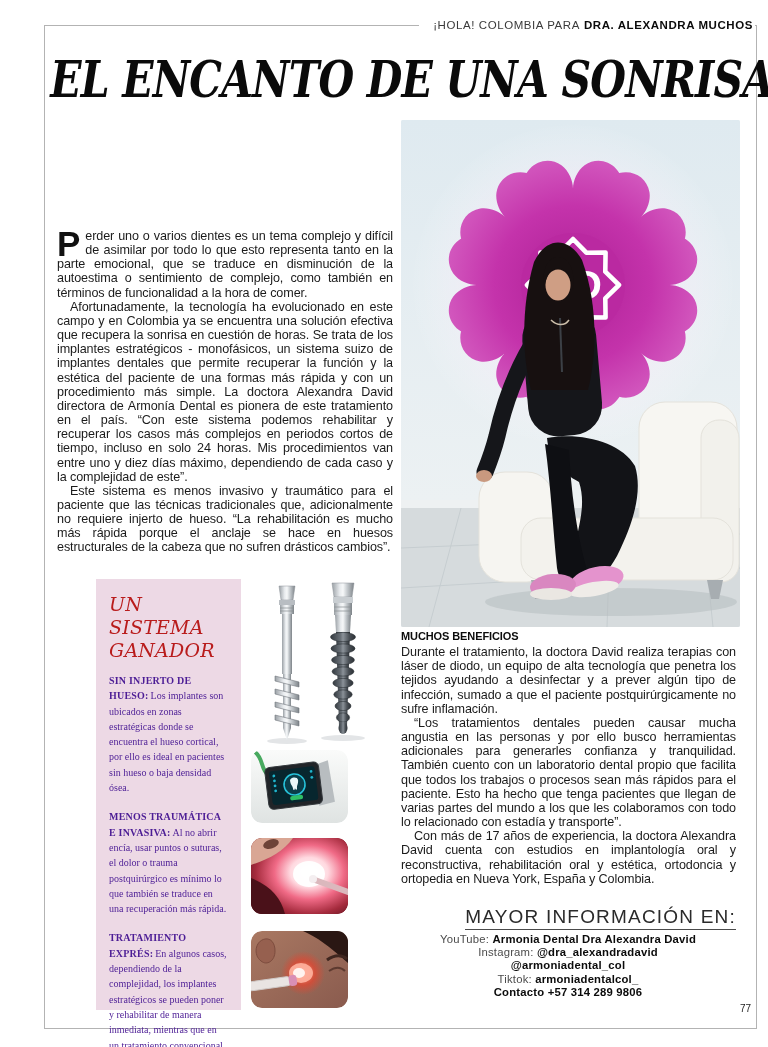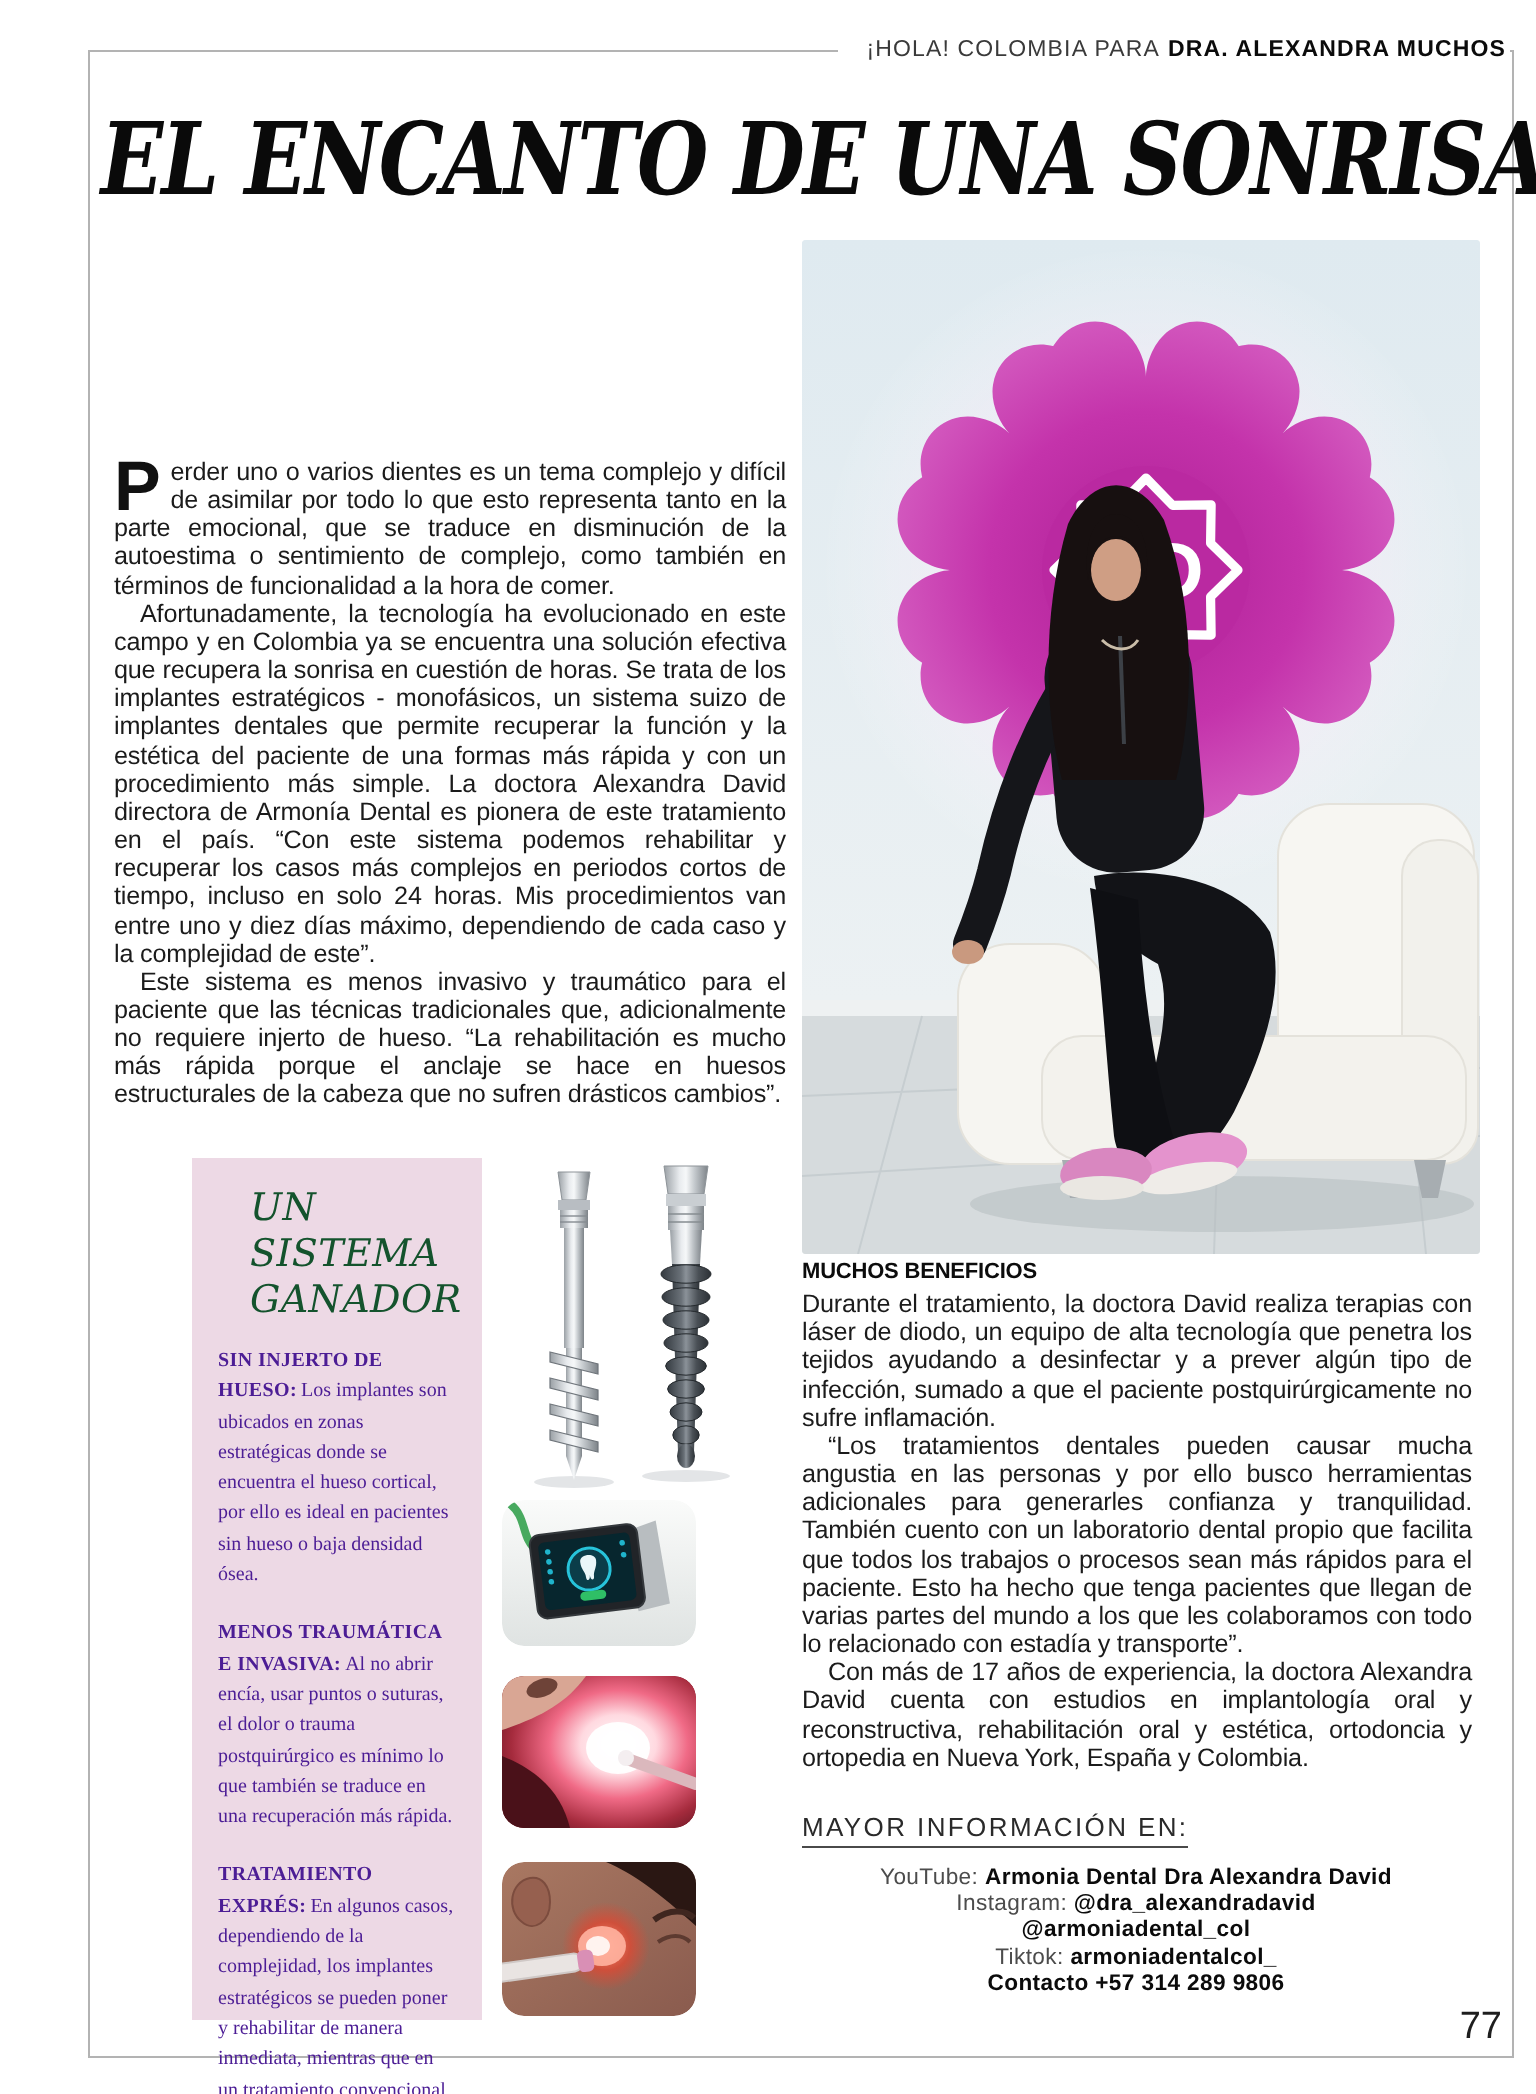--- a/index.html
+++ b/index.html
@@ -23,45 +23,45 @@
   .body-col{position:absolute;left:57px;top:229px;width:336px;font-size:12.6px;line-height:14.15px;
     color:#1b1b1b;text-align:justify;letter-spacing:-.1px;}
   .body-col p{margin:0;}
   .indent{text-indent:13px;}
   .dropcap{float:left;font-size:35px;line-height:27px;padding:1px 5px 0 0;font-weight:bold;color:#111;}
 
   .photo{position:absolute;left:401px;top:120px;width:339px;height:507px;overflow:hidden;border-radius:2px;background:#e6eef2;}
 
   .pinkbox{position:absolute;left:96px;top:579px;width:145px;height:431px;background:var(--pink-box,#edd9e5);
     box-sizing:border-box;padding:14px 12px 10px 13px;}
-  .side-title{margin:0 0 11px 16px;font-family:"DejaVu Serif","Liberation Serif",serif;font-style:italic;
-    font-weight:normal;font-size:19px;line-height:23px;color:#14532d;letter-spacing:.2px;}
+  .side-title{margin:0 0 11px 0;font-family:"DejaVu Serif","Liberation Serif",serif;font-style:italic;
+    font-weight:normal;font-size:19px;line-height:23px;color:#b91c1c;letter-spacing:.2px;}
   .side-item{font-family:"Liberation Serif",serif;font-size:10px;line-height:15.3px;color:#4c1d95;margin-bottom:14px;}
   .side-head{font-weight:bold;letter-spacing:.2px;margin-right:2px;}
 
   .img{position:absolute;overflow:hidden;border-radius:11px;}
   #implants{left:255px;top:580px;width:130px;height:166px;border-radius:0;background:#fff;}
   #device{left:251px;top:750px;width:97px;height:73px;}
   #mouth{left:251px;top:838px;width:97px;height:76px;}
   #cheek{left:251px;top:931px;width:97px;height:77px;}
 
   .benefits{position:absolute;left:401px;top:629px;width:335px;font-size:12.6px;line-height:14.15px;
     color:#1b1b1b;text-align:justify;letter-spacing:-.1px;}
   .benefits h3{margin:0 0 2px 0;font-size:11px;letter-spacing:-.1px;color:#0c0c0c;}
   .benefits p{margin:0;}
 
-  .info-head{position:absolute;left:401px;top:906px;width:335px;text-align:left;
-    font-size:13px;letter-spacing:1.2px;color:#2a2a2a;}
+  .info-head{position:absolute;left:401px;top:906px;width:335px;text-align:right;
+    font-size:19px;letter-spacing:1.2px;color:#2a2a2a;}
   .info-head span{border-bottom:1.5px solid #4a4a4a;padding-bottom:2px;}
 
   .social{position:absolute;left:386px;top:933px;width:364px;text-align:center;
     font-size:11.3px;line-height:13.2px;color:#4c4c4c;letter-spacing:.2px;}
   .social .val{color:#0b0b0b;font-weight:bold;}
 
-  .pagenum{position:absolute;right:17px;top:1003px;font-size:19px;color:#1e1e1e;}
+  .pagenum{position:absolute;right:17px;top:1003px;font-size:10px;color:#1e1e1e;}
 </style>
 </head>
 <body>
 
 <div class="page">
   <div class="frame"></div>
 
   <div class="header-tag"><span>¡HOLA! COLOMBIA PARA</span><b>DRA. ALEXANDRA MUCHOS</b></div>
 
   <h1 class="title">

